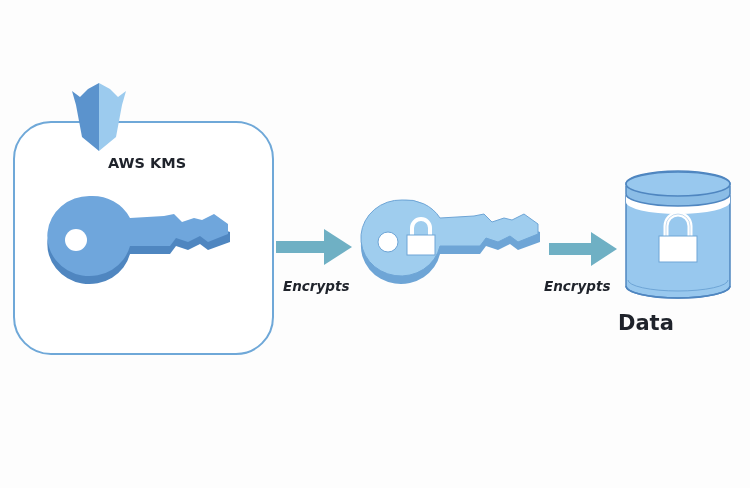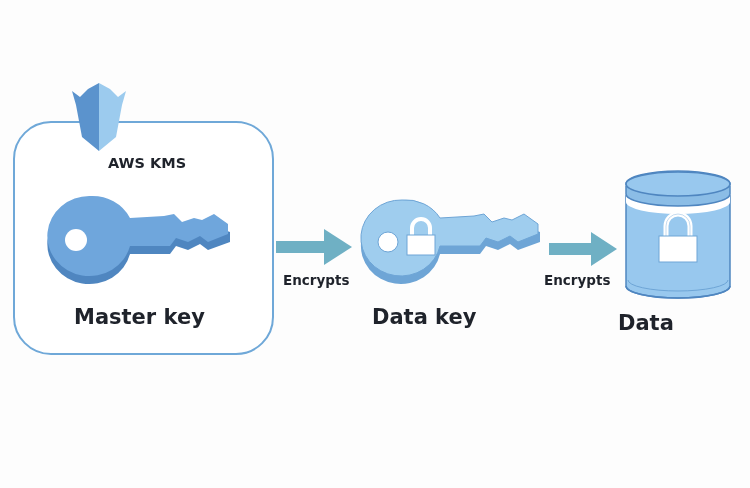--- a/index.html
+++ b/index.html
@@ -13,21 +13,21 @@
     .kms-box {
       position: absolute; left: 13px; top: 121px; width: 261px; height: 234px;
       border: 2px solid #6fa8d8; border-radius: 38px; box-sizing: border-box;
       background: #ffffff;
     }
     .label { position: absolute; color: #1f232b; font-weight: bold; white-space: nowrap; }
     .kms-label { left: 108px; top: 155px; font-size: 14.5px; }
     .master-label { left: 74px; top: 305px; font-size: 21px; }
     .datakey-label { left: 372px; top: 305px; font-size: 21px; }
     .data-label { left: 618px; top: 311px; font-size: 21px; }
-    .enc-label { font-size: 13.5px; top: 272px; }
+    .enc-label { font-size: 13.5px; top: 278px; font-style: italic; }
     .enc1 { left: 283px; }
     .enc2 { left: 544px; }
     svg.icon { position: absolute; overflow: visible; }
   </style>
 </head>
 <body>
 
 <div class="stage">
 
   <div class="kms-box"></div>
@@ -40,41 +40,39 @@
   <div class="label kms-label">AWS KMS</div>
 
   <svg class="icon" style="left:48px;top:196px;" width="184" height="92" viewBox="0 0 184 92">
     <g transform="translate(0,6)">
       <path d="M42 2 A42 40 0 1 0 82 52 L122 52 L128 44 L140 48 L152 42 L160 48 L182 40 L182 30 L160 22 L152 30 L140 26 L132 30 L122 24 L82 24 A42 40 0 0 0 42 2 Z" fill="#4f86c0"></path>
     </g>
     <path d="M42 0 A42 40 0 1 0 82 50 L122 50 L128 42 L140 46 L152 40 L160 46 L180 38 L180 28 L166 18 L154 24 L146 22 L134 26 L126 18 L116 20 L82 22 A42 40 0 0 0 42 0 Z" fill="#6fa6dc"></path>
     <circle cx="28" cy="44" r="11" fill="#ffffff"></circle>
   </svg>
 
-  <div class="label master-label">Master key</div>
 
   <svg class="icon" style="left:276px;top:229px;" width="76" height="36" viewBox="0 0 76 36">
     <rect x="0" y="12" width="50" height="12" fill="#6fb0c4"></rect>
     <polygon points="48,0 76,18 48,36" fill="#6fb0c4"></polygon>
   </svg>
   <div class="label enc-label enc1">Encrypts</div>
 
   <svg class="icon" style="left:362px;top:200px;" width="184" height="90" viewBox="0 0 184 90">
     <g transform="translate(0,6)">
       <path d="M40 2 A40 38 0 1 0 78 48 L118 48 L124 40 L136 44 L148 38 L156 44 L178 36 L178 26 L156 18 L148 26 L136 22 L128 26 L118 20 L78 20 A40 38 0 0 0 40 2 Z" fill="#6ea5d6"></path>
     </g>
     <path d="M40 0 A40 38 0 1 0 78 46 L118 46 L124 38 L136 42 L148 36 L156 42 L176 34 L176 24 L162 14 L150 20 L142 18 L130 22 L122 14 L112 16 L78 18 A40 38 0 0 0 40 0 Z" fill="#9fcdee" stroke="#6ea5d6" stroke-width="1"></path>
     <circle cx="26" cy="42" r="10" fill="#ffffff" stroke="#6ea5d6" stroke-width="1"></circle>
     <g>
       <path d="M50 36 L50 28 A9 9 0 0 1 68 28 L68 36" fill="none" stroke="#ffffff" stroke-width="4"></path>
       <rect x="45" y="35" width="28" height="20" fill="#ffffff" stroke="#6ea5d6" stroke-width="1"></rect>
     </g>
   </svg>
 
-  <div class="label datakey-label">Data key</div>
 
   <svg class="icon" style="left:549px;top:232px;" width="68" height="34" viewBox="0 0 68 34">
     <rect x="0" y="11" width="44" height="12" fill="#6fb0c4"></rect>
     <polygon points="42,0 68,17 42,34" fill="#6fb0c4"></polygon>
   </svg>
   <div class="label enc-label enc2">Encrypts</div>
 
   <svg class="icon" style="left:624px;top:168px;" width="108" height="134" viewBox="0 0 108 134">
     <path d="M2 28 L2 118 A52 12 0 0 0 106 118 L106 28 Z" fill="#98c8ee" stroke="#4f86c0" stroke-width="1.5"></path>
     <path d="M2 118 A52 12 0 0 0 106 118" fill="none" stroke="#4f86c0" stroke-width="1.5"></path>

